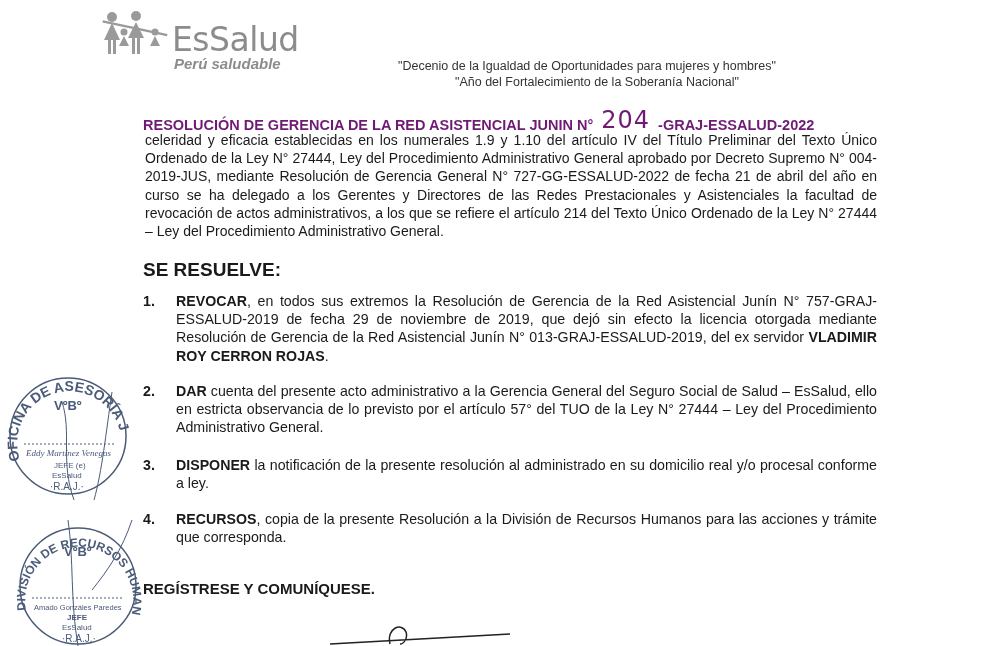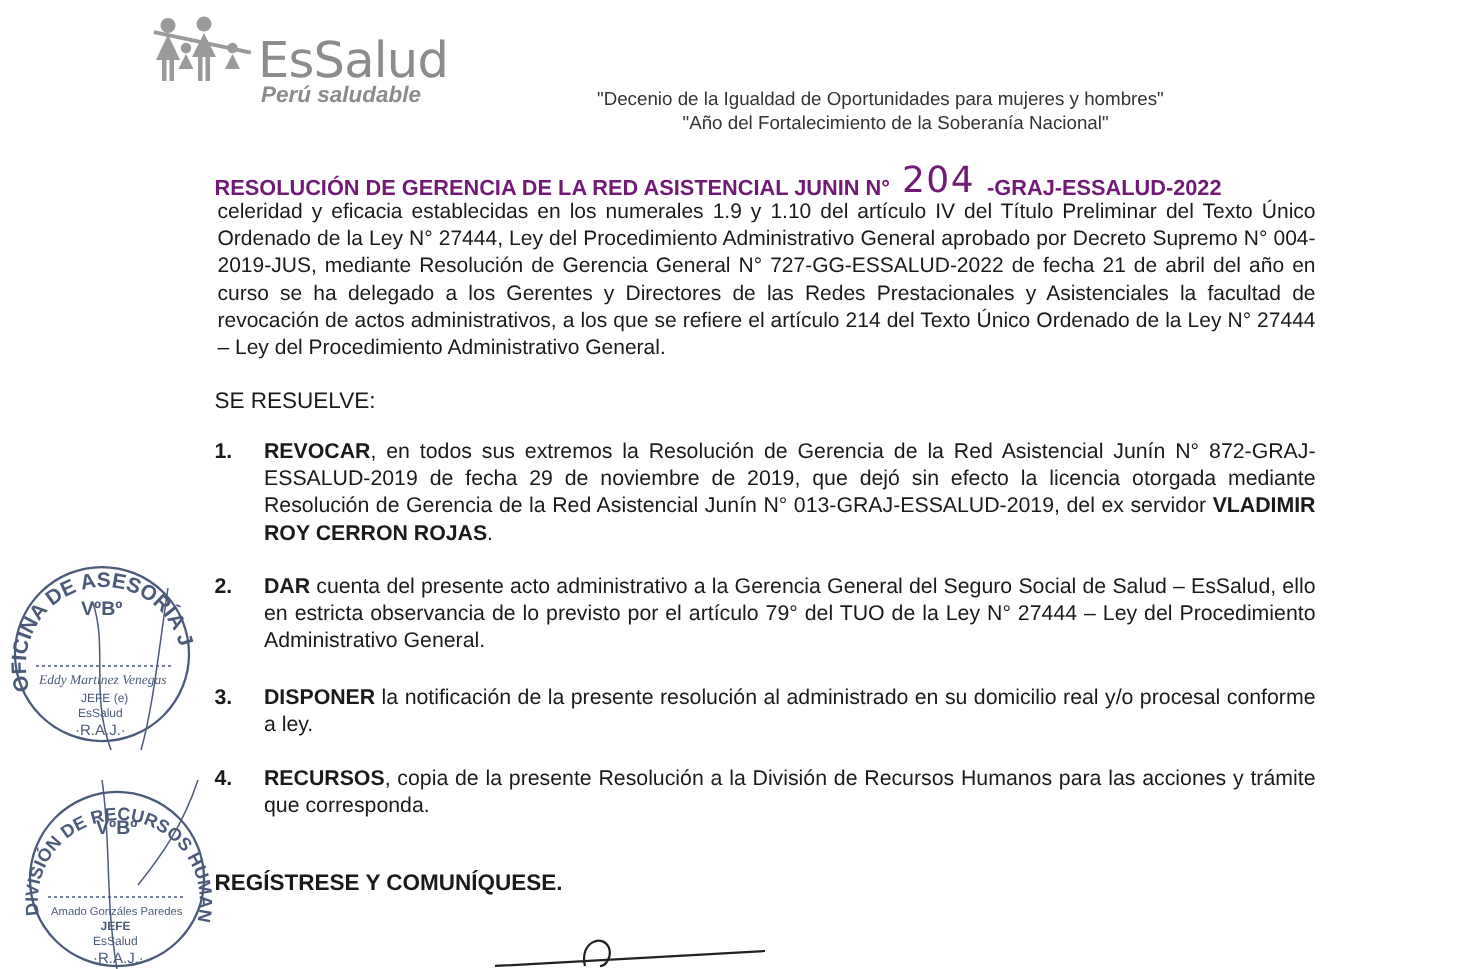--- a/index.html
+++ b/index.html
@@ -7,21 +7,21 @@
   .logo{position:absolute;left:100px;top:8px;width:200px;height:64px;}
   .logo .figs{position:absolute;left:0;top:2px;}
   .logo .brand{position:absolute;left:72px;top:12px;font-size:33px;color:#8c8c8c;letter-spacing:-0.5px;font-family:"DejaVu Sans",sans-serif;}
   .logo .tag{position:absolute;left:74px;top:47px;font-size:15px;font-style:italic;font-weight:bold;color:#8c8c8c;text-align:center;}
   .motto{position:absolute;left:398px;top:58px;width:440px;font-size:12.5px;color:#333;line-height:16px;}
   .motto .l1{display:block;}
   .motto .l2{display:block;padding-left:57px;}
   .title{position:absolute;left:143px;top:108px;font-size:14.5px;font-weight:bold;color:#701a75;white-space:nowrap;}
   .title .hand{font-family:"DejaVu Sans",sans-serif;font-weight:normal;font-size:24px;margin:0 8px;position:relative;top:-2px;letter-spacing:1px;}
   .para{position:absolute;left:145px;top:131px;width:732px;font-size:14px;line-height:18.2px;text-align:justify;}
-  .heading{position:absolute;left:143px;top:259px;font-size:15px;font-weight:normal;}
+  .heading{position:absolute;left:143px;top:259px;font-size:19px;font-weight:bold;}
   .item{position:absolute;left:143px;width:734px;font-size:14.2px;line-height:18.2px;}
   .item .num{position:absolute;left:0;top:0;font-weight:bold;}
   .item .txt{margin-left:33px;text-align:justify;}
   .item .verb{font-weight:bold;margin-top:38px;}
   .closing{position:absolute;left:143px;top:580px;font-size:15px;font-weight:bold;}
   .stamp{position:absolute;}
   .sig{position:absolute;left:330px;top:620px;}
 </style>
 </head>
 <body>
@@ -56,26 +56,26 @@
 <div class="title">
   <span>RESOLUCIÓN DE GERENCIA DE LA RED ASISTENCIAL JUNIN N°</span><span class="hand">204</span><span>-GRAJ-ESSALUD-2022</span>
 </div>
 
 <div class="para">celeridad y eficacia establecidas en los numerales 1.9 y 1.10 del artículo IV del Título Preliminar del Texto Único Ordenado de la Ley N° 27444, Ley del Procedimiento Administrativo General aprobado por Decreto Supremo N° 004-2019-JUS, mediante Resolución de Gerencia General N° 727-GG-ESSALUD-2022 de fecha 21 de abril del año en curso se ha delegado a los Gerentes y Directores de las Redes Prestacionales y Asistenciales la facultad de revocación de actos administrativos, a los que se refiere el artículo 214 del Texto Único Ordenado de la Ley N° 27444 – Ley del Procedimiento Administrativo General.</div>
 
 <div class="heading">SE RESUELVE:</div>
 
 <div class="item" style="top:292px;">
   <span class="num">1.</span>
-  <div class="txt"><span class="verb">REVOCAR</span><span>, en todos sus extremos la Resolución de Gerencia de la Red Asistencial Junín N° 872-GRAJ-ESSALUD-2019 de fecha 29 de noviembre de 2019, que dejó sin efecto la licencia otorgada mediante Resolución de Gerencia de la Red Asistencial Junín N° 013-GRAJ-ESSALUD-2019, del ex servidor </span><b>VLADIMIR ROY CERRON ROJAS</b><span>.</span></div>
+  <div class="txt"><span class="verb">REVOCAR</span><span>, en todos sus extremos la Resolución de Gerencia de la Red Asistencial Junín N° 757-GRAJ-ESSALUD-2019 de fecha 29 de noviembre de 2019, que dejó sin efecto la licencia otorgada mediante Resolución de Gerencia de la Red Asistencial Junín N° 013-GRAJ-ESSALUD-2019, del ex servidor </span><b>VLADIMIR ROY CERRON ROJAS</b><span>.</span></div>
 </div>
 
 <div class="item" style="top:382px;">
   <span class="num">2.</span>
-  <div class="txt"><span class="verb">DAR</span><span> cuenta del presente acto administrativo a la Gerencia General del Seguro Social de Salud – EsSalud, ello en estricta observancia de lo previsto por el artículo 79° del TUO de la Ley N° 27444 – Ley del Procedimiento Administrativo General.</span></div>
+  <div class="txt"><span class="verb">DAR</span><span> cuenta del presente acto administrativo a la Gerencia General del Seguro Social de Salud – EsSalud, ello en estricta observancia de lo previsto por el artículo 57° del TUO de la Ley N° 27444 – Ley del Procedimiento Administrativo General.</span></div>
 </div>
 
 <div class="item" style="top:456px;">
   <span class="num">3.</span>
   <div class="txt"><span class="verb">DISPONER</span><span> la notificación de la presente resolución al administrado en su domicilio real y/o procesal conforme a ley.</span></div>
 </div>
 
 <div class="item" style="top:510px;">
   <span class="num">4.</span>
   <div class="txt"><span class="verb">RECURSOS</span><span>, copia de la presente Resolución a la División de Recursos Humanos para las acciones y trámite que corresponda.</span></div>

